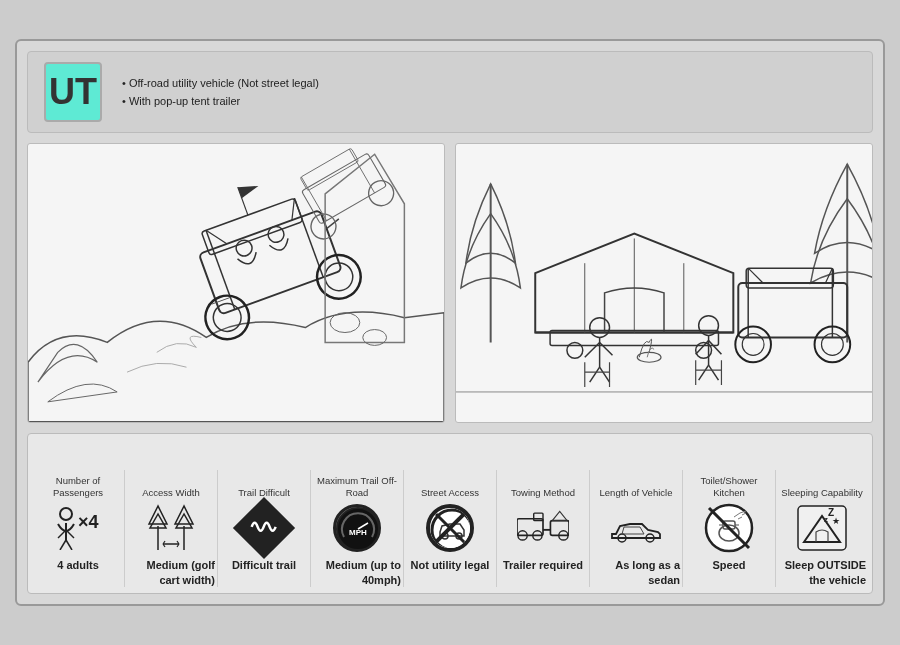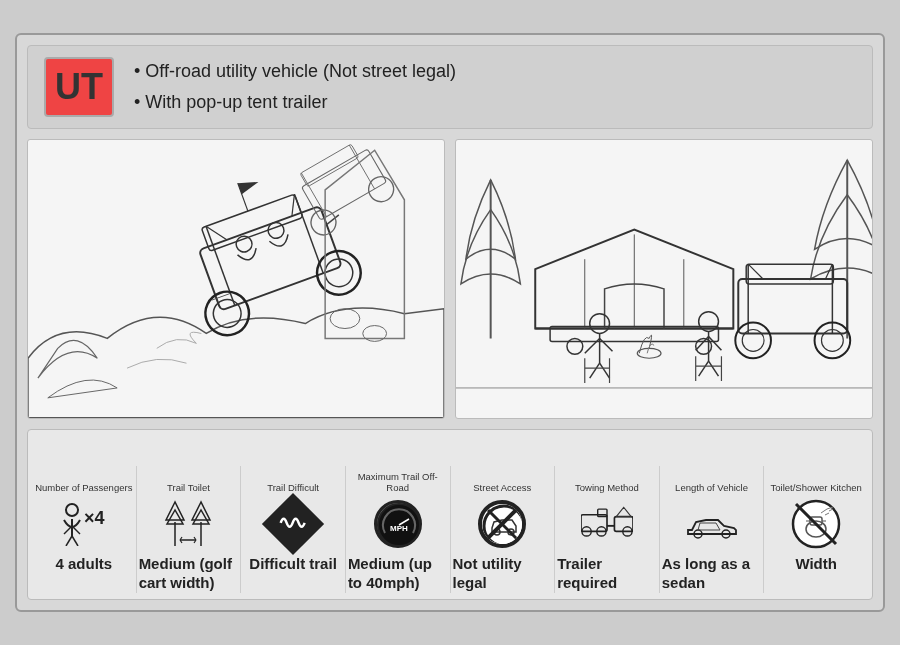--- a/index.html
+++ b/index.html
@@ -25,33 +25,33 @@
       background: #d0d0d0;
       border: 1px solid #bbb;
       border-radius: 4px;
       padding: 10px 16px;
       margin-bottom: 10px;
     }
     .header-ut {
       font-size: 36px;
       font-weight: bold;
       color: #333;
-      background: #ef4444;
+      background: #5eead4;
       border: 2px solid #aaa;
       border-radius: 4px;
-      width: 70px;
+      width: 58px;
       height: 60px;
       display: flex;
       align-items: center;
       justify-content: center;
       margin-right: 20px;
       flex-shrink: 0;
     }
     .header-bullets {
-      font-size: 18px;
+      font-size: 11px;
       color: #222;
       line-height: 1.7;
     }
     
     .images-row {
       display: flex;
       gap: 10px;
       margin-bottom: 10px;
     }
     .image-box {
@@ -102,26 +102,26 @@
     }
     .footer-icon-area {
       width: 52px;
       height: 52px;
       display: flex;
       align-items: center;
       justify-content: center;
       margin: 4px 0;
     }
     .footer-label-bottom {
-      font-size: 15px;
+      font-size: 11px;
       color: #222;
       font-weight: bold;
       line-height: 1.3;
       min-height: 28px;
-      text-align: left;
+      text-align: right;
     }
     
     .icon-circle-border {
       width: 48px;
       height: 48px;
       border-radius: 50%;
       border: 3px solid #222;
       display: flex;
       align-items: center;
       justify-content: center;
@@ -322,21 +322,21 @@
           <line x1="14" y1="34" x2="8" y2="44" stroke="#222" stroke-width="1.5"></line>
           <line x1="14" y1="34" x2="20" y2="44" stroke="#222" stroke-width="1.5"></line>
 
           <text x="26" y="22" font-size="18" font-weight="bold" fill="#222">×4</text>
         </svg>
       </div>
       <div class="footer-label-bottom">4 adults</div>
     </div>
 
     <div class="footer-item">
-      <div class="footer-label-top">Trail Toilet</div>
+      <div class="footer-label-top">Access Width</div>
       <div class="footer-icon-area">
         <svg width="52" height="48" viewBox="0 0 52 48">
 
           <line x1="13" y1="22" x2="13" y2="46" stroke="#222" stroke-width="1.5"></line>
           <polygon points="13,2 4,20 22,20" fill="none" stroke="#222" stroke-width="1.5"></polygon>
           <polygon points="13,10 5,24 21,24" fill="none" stroke="#222" stroke-width="1.5"></polygon>
 
           <line x1="39" y1="22" x2="39" y2="46" stroke="#222" stroke-width="1.5"></line>
           <polygon points="39,2 30,20 48,20" fill="none" stroke="#222" stroke-width="1.5"></polygon>
           <polygon points="39,10 31,24 47,24" fill="none" stroke="#222" stroke-width="1.5"></polygon>
@@ -447,18 +447,38 @@
 
           <ellipse cx="25" cy="30" rx="10" ry="8" fill="none" stroke="#555" stroke-width="1.5"></ellipse>
           <rect x="19" y="18" width="12" height="8" rx="2" fill="none" stroke="#555" stroke-width="1.5"></rect>
           <path d="M19 22 L15 22 M31 22 L35 22" stroke="#555" stroke-width="1.2"></path>
 
           <path d="M30 14 L36 10 M36 10 L42 8 M38 12 L42 10 M34 16 L38 14" stroke="#777" stroke-width="1"></path>
 
           <line x1="5" y1="5" x2="45" y2="45" stroke="#222" stroke-width="3"></line>
         </svg>
       </div>
-      <div class="footer-label-bottom">Width</div>
-    </div>
-
+      <div class="footer-label-bottom">Speed</div>
+    </div>
+
+    <div class="footer-item">
+      <div class="footer-label-top">Sleeping Capability</div>
+      <div class="footer-icon-area">
+
+        <svg width="52" height="48" viewBox="0 0 52 48">
+          <rect x="2" y="2" width="48" height="44" rx="4" fill="#f0f0f0" stroke="#222" stroke-width="1.5"></rect>
+
+          <path d="M8 38 L26 12 L44 38Z" fill="none" stroke="#222" stroke-width="2"></path>
+          <line x1="8" y1="38" x2="44" y2="38" stroke="#222" stroke-width="2"></line>
+
+          <path d="M20 38 L20 28 Q26 24 32 28 L32 38" fill="none" stroke="#444" stroke-width="1.2"></path>
+
+          <text x="28" y="18" font-size="8" font-weight="bold" fill="#222">z</text>
+          <text x="32" y="12" font-size="10" font-weight="bold" fill="#222">Z</text>
+
+          <text x="36" y="20" font-size="9" fill="#222">★</text>
+        </svg>
+      </div>
+      <div class="footer-label-bottom">Sleep OUTSIDE the vehicle</div>
+    </div>
 
   </div>
 </div>
 
 </body></html>

